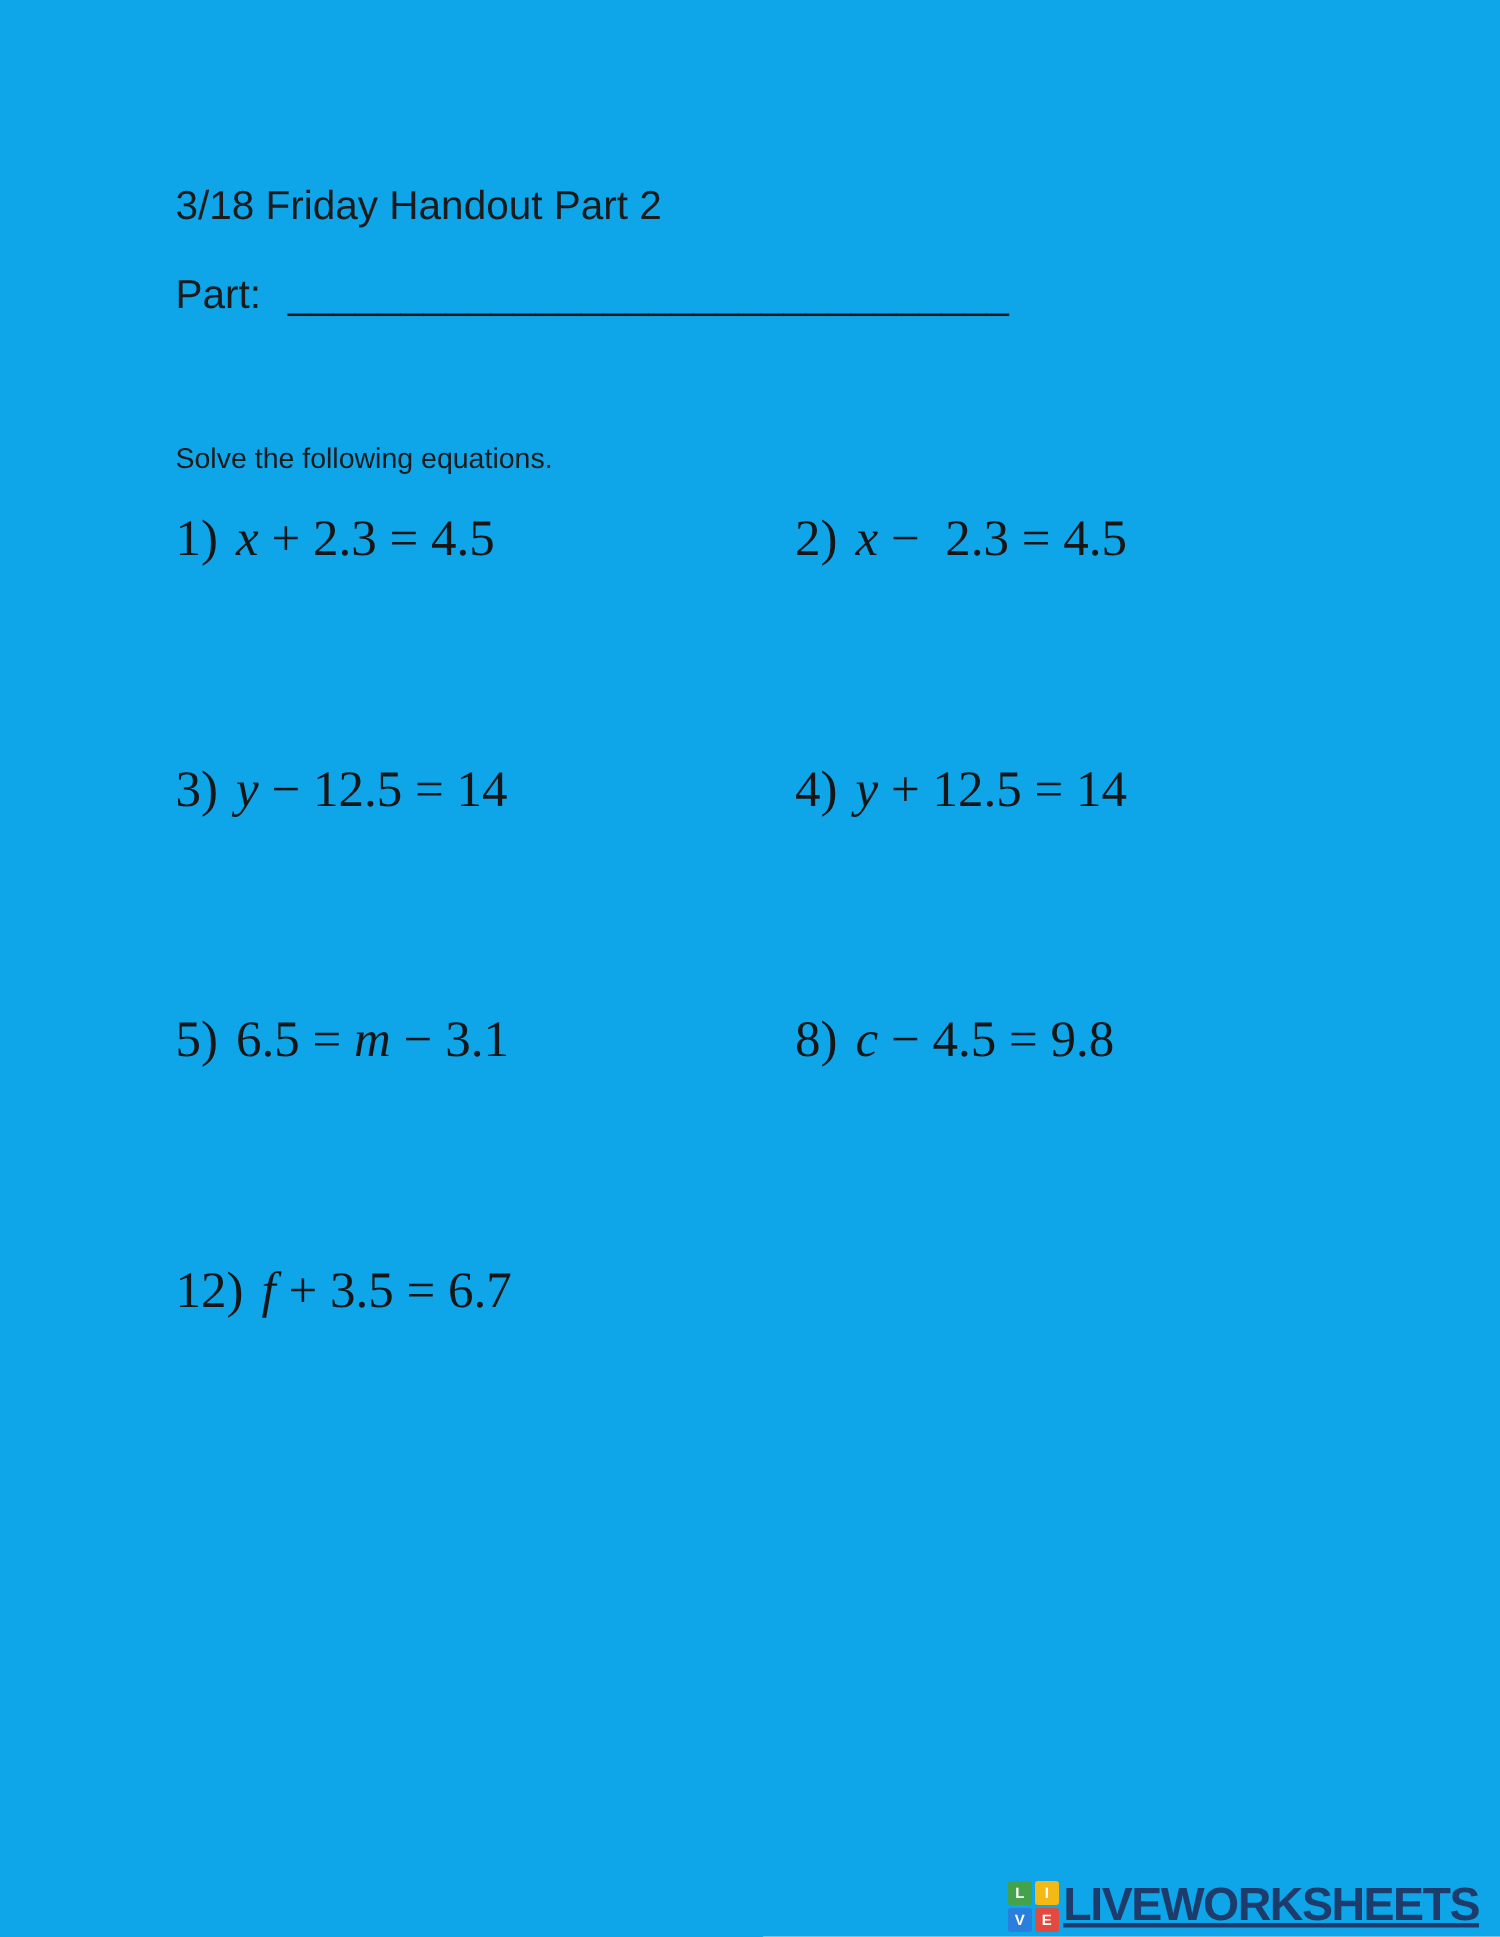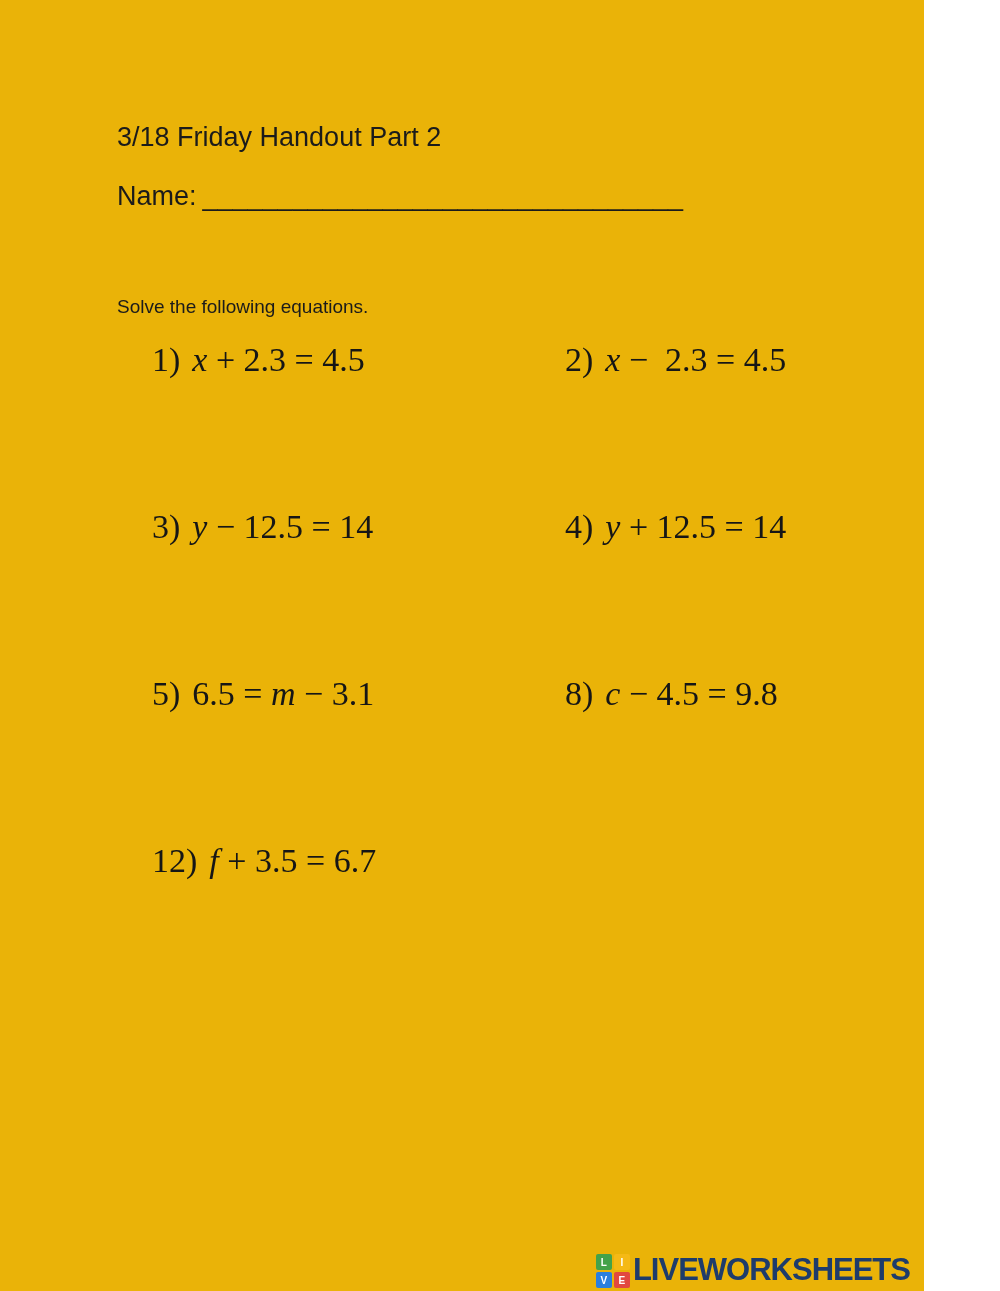--- a/index.html
+++ b/index.html
@@ -4,45 +4,44 @@
 <style>
   * { margin: 0; padding: 0; box-sizing: border-box; }
   html, body { background: #ffffff; }
   body {
     width: 1000px; height: 1291px;
     font-family: "Liberation Sans", sans-serif;
     color: #1b1b1b;
     position: relative;
     overflow: hidden;
   }
-  .sheet { position: relative; width: 924px; height: 1291px; background: #eab308; }
+  .sheet { position: relative; width: 1000px; height: 1291px; background: #0ea5e9; }
 
   .title {
     position: absolute; left: 117px; top: 120px;
     font-size: 27px; line-height: 34px; font-weight: 400; color: #1b1b1b;
   }
   .name-row {
     position: absolute; left: 117px; top: 179px;
     font-size: 27px; line-height: 34px; color: #1b1b1b;
     white-space: pre;
   }
-  .name-blank { margin-left: 6px; letter-spacing: 0px; }
+  .name-blank { margin-left: 18px; letter-spacing: 0px; }
 
   .instruction {
     position: absolute; left: 117px; top: 290px;
     font-size: 19px; line-height: 34px; color: #1b1b1b;
   }
 
   .problems {
     position: absolute; left: 117px; top: 339px;
     display: grid;
     grid-template-columns: 413px auto;
     grid-auto-rows: 167px;
     align-items: start;
-    margin-left: 35px;
   }
   .prob {
     font-family: "Liberation Serif", "DejaVu Serif", serif;
     font-size: 34px; line-height: 42px; color: #161616;
     white-space: pre;
   }
   .prob .pnum { margin-right: 12px; }
   .prob .peq i {
     font-style: italic;
     font-family: "Liberation Serif", "DejaVu Serif", serif;
@@ -63,30 +62,31 @@
   .logo-sq {
     width: 16px; height: 16px; border-radius: 2px;
     display: flex; align-items: center; justify-content: center;
     color: #ffffff; font-size: 10px; font-weight: bold;
     font-family: "Liberation Sans", sans-serif;
   }
   .wordmark {
     font-size: 31px; font-weight: 800; letter-spacing: -1px;
     font-family: "Liberation Sans", sans-serif;
     line-height: 38px;
+    text-decoration: underline;
   }
 </style>
 </head>
 <body>
 
 <div class="sheet">
 
   <div class="title">3/18 Friday Handout Part 2</div>
 
-  <div class="name-row"><span>Name:</span><span class="name-blank">________________________________</span></div>
+  <div class="name-row"><span>Part:</span><span class="name-blank">________________________________</span></div>
 
   <div class="instruction">Solve the following equations.</div>
 
   <div class="problems">
     <div class="prob"><span class="pnum">1)</span><span class="peq"><i>x</i> + 2.3 = 4.5</span></div>
     <div class="prob"><span class="pnum">2)</span><span class="peq"><i>x</i> −  2.3 = 4.5</span></div>
     <div class="prob"><span class="pnum">3)</span><span class="peq"><i>y</i> − 12.5 = 14</span></div>
     <div class="prob"><span class="pnum">4)</span><span class="peq"><i>y</i> + 12.5 = 14</span></div>
     <div class="prob"><span class="pnum">5)</span><span class="peq">6.5 = <i>m</i> − 3.1</span></div>
     <div class="prob"><span class="pnum">8)</span><span class="peq"><i>c</i> − 4.5 = 9.8</span></div>

